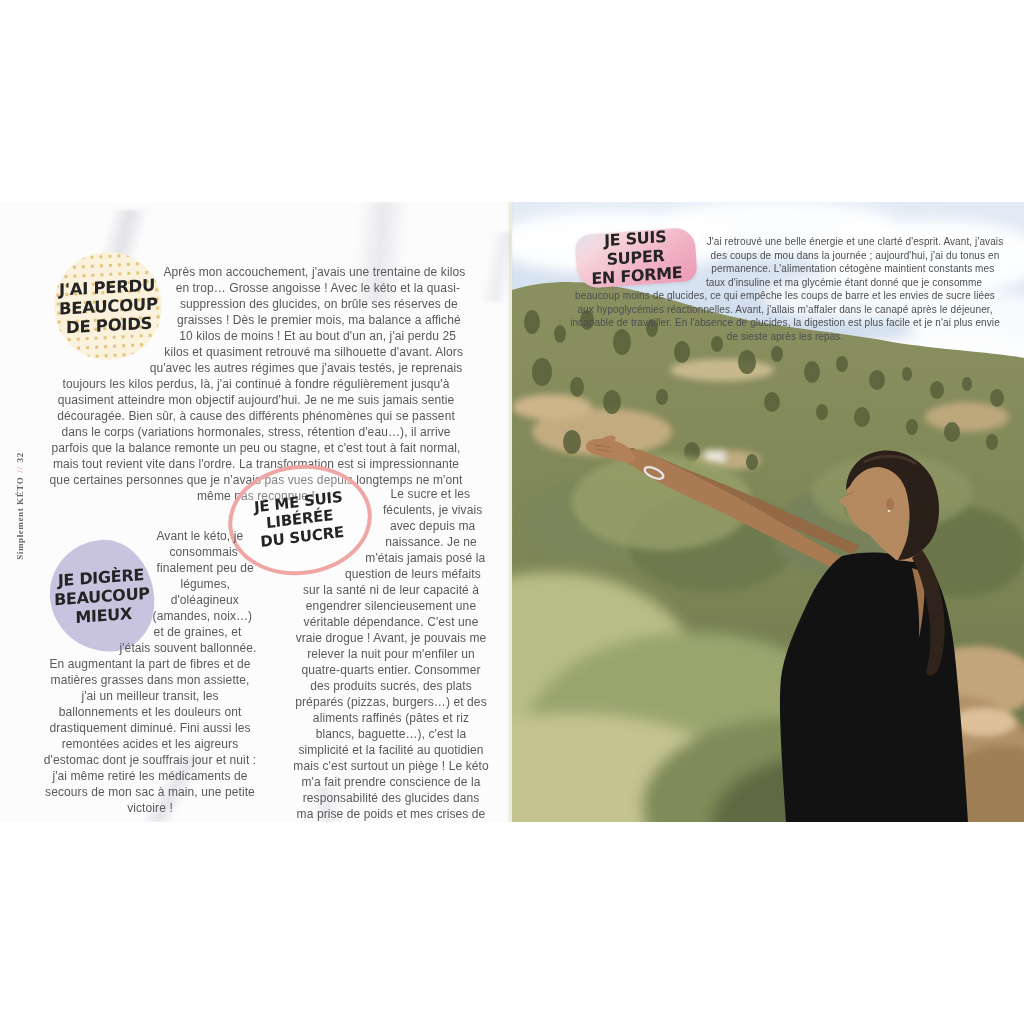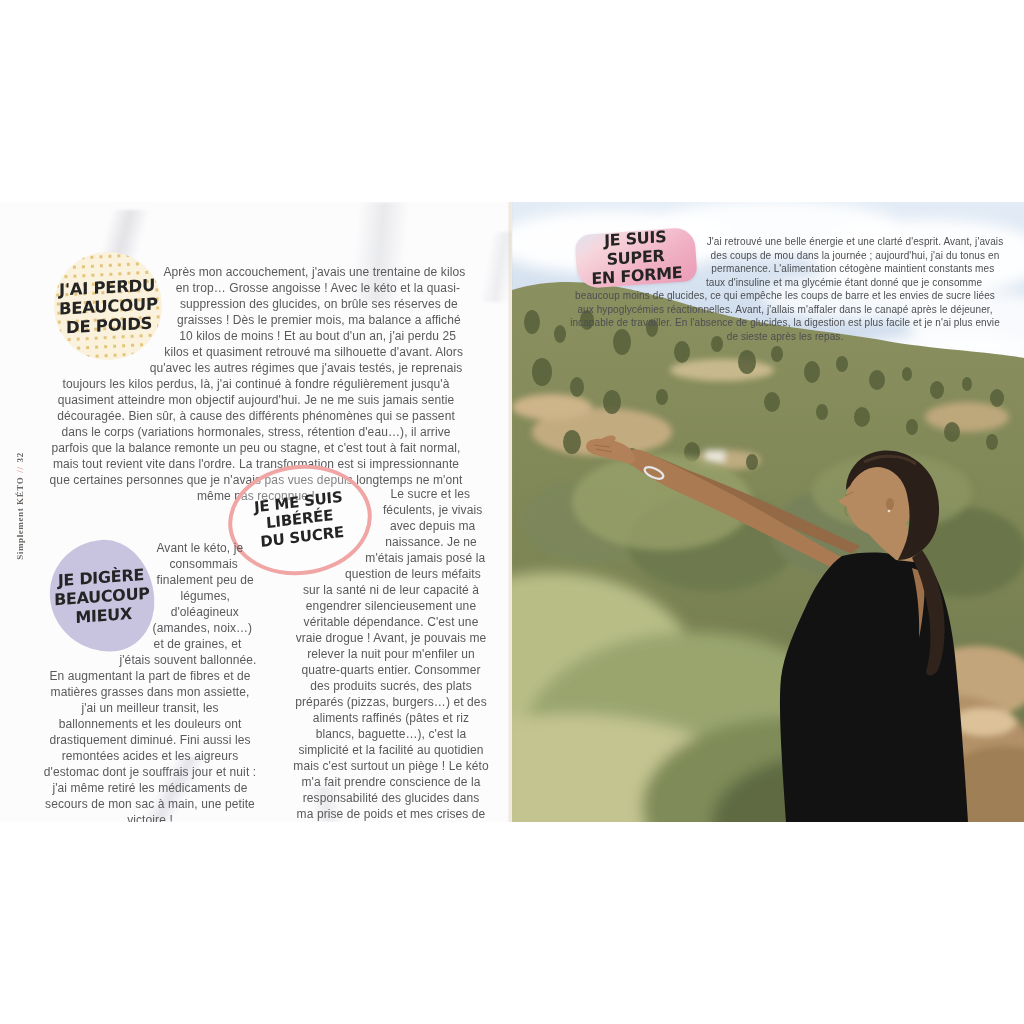--- a/index.html
+++ b/index.html
@@ -46,21 +46,21 @@
     background:linear-gradient(150deg,#dfe3ee 0%,#f6d6dd 22%,#f1b3c6 60%,#ea9bb5 100%);
     border-radius:16px 20px 14px 22px;transform:rotate(-4deg);box-shadow:0 1px 3px rgba(90,90,120,.15);}
   .badge-pill span{font-size:16px;line-height:18.5px;letter-spacing:-.3px;transform:skewX(-3deg);}
 
   
   .para{position:absolute;font-size:12px;line-height:16px;color:#59595b;text-align:center;letter-spacing:.1px;}
   .p-weight{left:46px;top:62px;width:420px;}
   .s1{float:left;width:128px;height:102px;shape-outside:ellipse(72px 64px at 42% 46%);}
   .p-sugar{left:293px;top:284px;width:196px;}
   .s2{float:left;width:92px;height:88px;shape-outside:ellipse(98px 58px at -16% 38%);}
-  .p-digest{left:42px;top:338px;width:216px;}
+  .p-digest{left:42px;top:326px;width:216px;}
   .s3{float:left;width:118px;height:120px;shape-outside:ellipse(68px 68px at 36% 44%);}
   .p-energy{left:54px;top:33px;width:438px;font-size:10px;line-height:13.5px;color:#4c4e51;text-align:center;}
   .s4{float:left;width:142px;height:54px;shape-outside:ellipse(86px 38px at 38% 28%);}
 
   
   .page-right{position:absolute;left:512px;top:0;width:512px;height:620px;overflow:hidden;background:#cdd9ea;}
   .photo-svg{position:absolute;inset:0;width:100%;height:100%;display:block;}
   .overlay{position:absolute;inset:0;}
 </style>
 </head>

